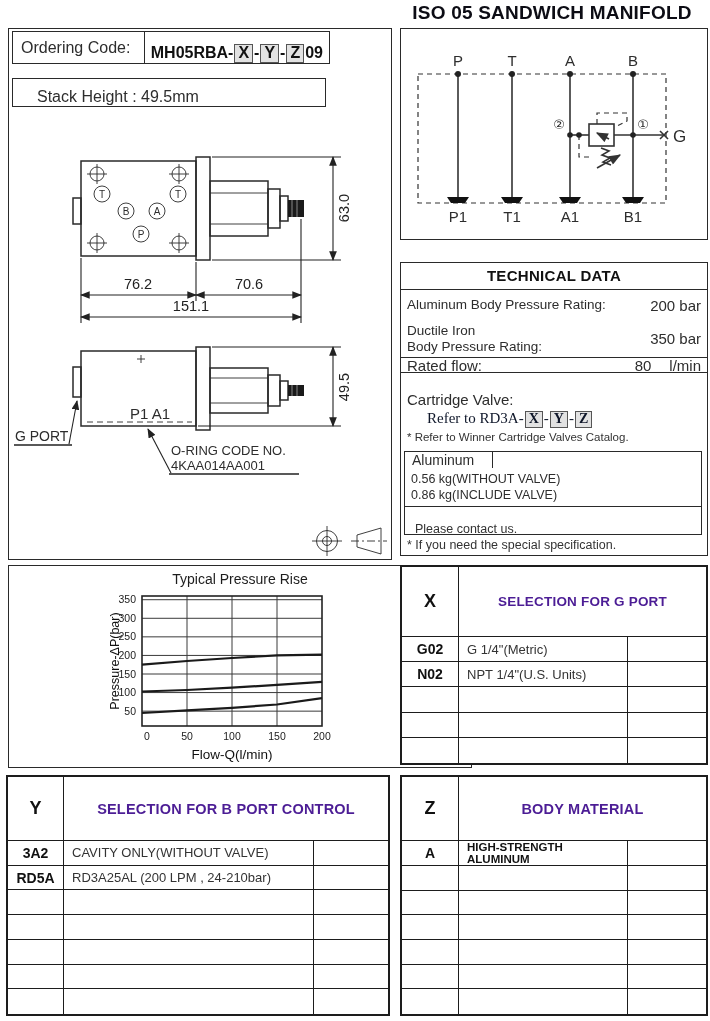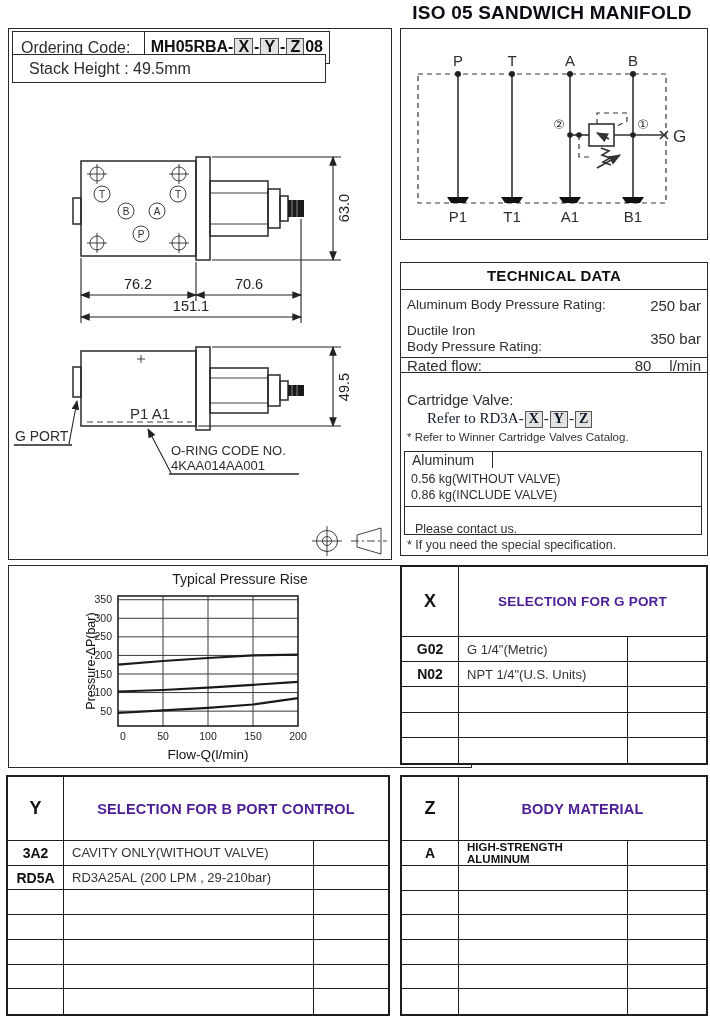--- a/index.html
+++ b/index.html
@@ -7,21 +7,21 @@
        font-family:"Liberation Sans","DejaVu Sans",sans-serif;color:#222;}
   .abs{position:absolute;}
   .box{position:absolute;border:1.6px solid #2a2a2a;background:#fff;box-sizing:border-box;}
 
   
   #page-title{left:396px;top:2px;width:312px;text-align:center;font-size:19px;
               font-weight:bold;color:#0c0c14;letter-spacing:.2px;}
 
   
   .oc-row{position:absolute;border:1.6px solid #2a2a2a;background:#fff;display:flex;
-          align-items:center;box-sizing:border-box;font-size:16px;color:#2d2d2d;}
+          align-items:flex-end;box-sizing:border-box;font-size:16px;color:#2d2d2d;}
   .oc-label{padding:0 8px;width:136px;border-right:1.6px solid #2a2a2a;align-self:stretch;
             display:flex;align-items:center;}
   .oc-value{padding:0 6px;font-weight:bold;color:#111;white-space:nowrap;}
   .codebox{display:inline-block;border:1.3px solid #555;background:#e2e2e2;padding:0 3px;
            margin:0 1px;line-height:1.05;font-weight:bold;}
   .codebox.small{font-size:14px;}
 
   
   #tech-box{left:400px;top:262px;width:308px;height:294px;}
   .tech-head{height:26px;line-height:26px;text-align:center;font-weight:bold;font-size:15px;
@@ -54,21 +54,21 @@
   .htitle.lg{font-size:14.5px;}
   .ccode{grid-column:1;border-right:1.4px solid #1d1d1d;border-bottom:1.4px solid #1d1d1d;
          display:flex;align-items:center;justify-content:center;font-weight:bold;font-size:14px;color:#111;}
   .cdesc{grid-column:2;border-right:1.4px solid #1d1d1d;border-bottom:1.4px solid #1d1d1d;
          display:flex;align-items:center;padding-left:8px;font-size:13px;color:#333;box-sizing:border-box;}
   .cdesc.bold-sm{font-weight:bold;font-size:11.5px;color:#111;}
   .cext{grid-column:3;border-bottom:1.4px solid #1d1d1d;}
   .rlast{border-bottom:none !important;}
 
   
-  #chart-box{left:8px;top:565px;width:464px;height:203px;}
+  #chart-box{left:8px;top:565px;width:464px;height:203px;padding-left:24px;}
   #chart-title{position:absolute;left:0;top:5px;width:100%;text-align:center;
                font-size:14px;color:#1d1d1d;}
   
   .ln{fill:none;stroke:#2a2a2a;stroke-width:1.5;}
   .thin{fill:none;stroke:#2a2a2a;stroke-width:0.9;}
   .dim{stroke:#222;stroke-width:1.1;fill:none;}
   .dimtxt{font-size:14.5px;fill:#222;}
   .lbl{fill:#2d2d2d;}
   .sln{stroke:#333;stroke-width:1.6;fill:none;}
   .sdash{stroke:#333;stroke-width:1.2;fill:none;stroke-dasharray:5 4;}
@@ -76,23 +76,23 @@
 </style>
 </head>
 <body>
 
 <div class="abs" id="page-title">ISO 05 SANDWICH MANIFOLD</div>
 
 <div class="box" id="left-box" style="left:8px;top:28px;width:384px;height:532px;">
 
   <div class="oc-row" style="left:3px;top:2px;width:318px;height:33px;">
     <div class="oc-label">Ordering Code:</div>
-    <div class="oc-value"><span>MH05RBA-</span><span class="codebox">X</span><span>-</span><span class="codebox">Y</span><span>-</span><span class="codebox">Z</span><span>08</span></div>
-  </div>
-  <div class="oc-row" style="left:3px;top:25px;width:314px;height:29px;padding-left:16px;">
+    <div class="oc-value"><span>MH05RBA-</span><span class="codebox">X</span><span>-</span><span class="codebox">Y</span><span>-</span><span class="codebox">Z</span><span>09</span></div>
+  </div>
+  <div class="oc-row" style="left:3px;top:49px;width:314px;height:29px;padding-left:24px;">
     <span>Stack Height : 49.5mm</span>
   </div>
 
   <svg class="abs" style="left:0;top:118px;" width="384" height="190">
     <defs>
       <marker id="arrA" viewBox="0 0 10 8" refX="9" refY="4" markerWidth="9" markerHeight="7" orient="auto-start-reverse">
         <path d="M0,0 L10,4 L0,8 z" fill="#222"></path>
       </marker>
     </defs>
     <g>
@@ -261,21 +261,21 @@
     </g>
     <text x="158" y="100" font-size="13" text-anchor="middle" class="lbl">②</text>
     <text x="242" y="100" font-size="13" text-anchor="middle" class="lbl">①</text>
   </svg>
 </div>
 
 <div class="box" id="tech-box">
   <div class="tech-head">TECHNICAL DATA</div>
   <div class="tech-row" style="top:27px;height:30px;">
     <span class="tr-label">Aluminum Body Pressure Rating:</span>
-    <span class="tr-value">250 bar</span>
+    <span class="tr-value">200 bar</span>
   </div>
   <div class="tech-row sep-b" style="top:57px;height:38px;">
     <span class="tr-label">
       <span>Ductile Iron</span><br>
       <span>Body Pressure Rating:</span>
     </span>
     <span class="tr-value">350 bar</span>
   </div>
   <div class="tech-row sep-b" style="top:96px;height:14px;">
     <span style="font-size:15px;">Rated flow:</span>
@@ -357,21 +357,21 @@
   <div class="cext rlast"></div>
 </div>
 
 <div class="sel-table" style="left:6px;top:775px;width:384px;height:241px;grid-template-columns:56px 1fr 74px;grid-template-rows:64px repeat(7,1fr);">
   <div class="hcode">Y</div>
   <div class="htitle lg">SELECTION FOR B PORT CONTROL</div>
   <div class="ccode">3A2</div>
   <div class="cdesc">CAVITY ONLY(WITHOUT VALVE)</div>
   <div class="cext"></div>
   <div class="ccode">RD5A</div>
-  <div class="cdesc">RD3A25AL (200 LPM , 29-210bar)</div>
+  <div class="cdesc">RD3A25AL (200 LPM , 24-210bar)</div>
   <div class="cext"></div>
   <div class="ccode"></div>
   <div class="cdesc"></div>
   <div class="cext"></div>
   <div class="ccode"></div>
   <div class="cdesc"></div>
   <div class="cext"></div>
   <div class="ccode"></div>
   <div class="cdesc"></div>
   <div class="cext"></div>

